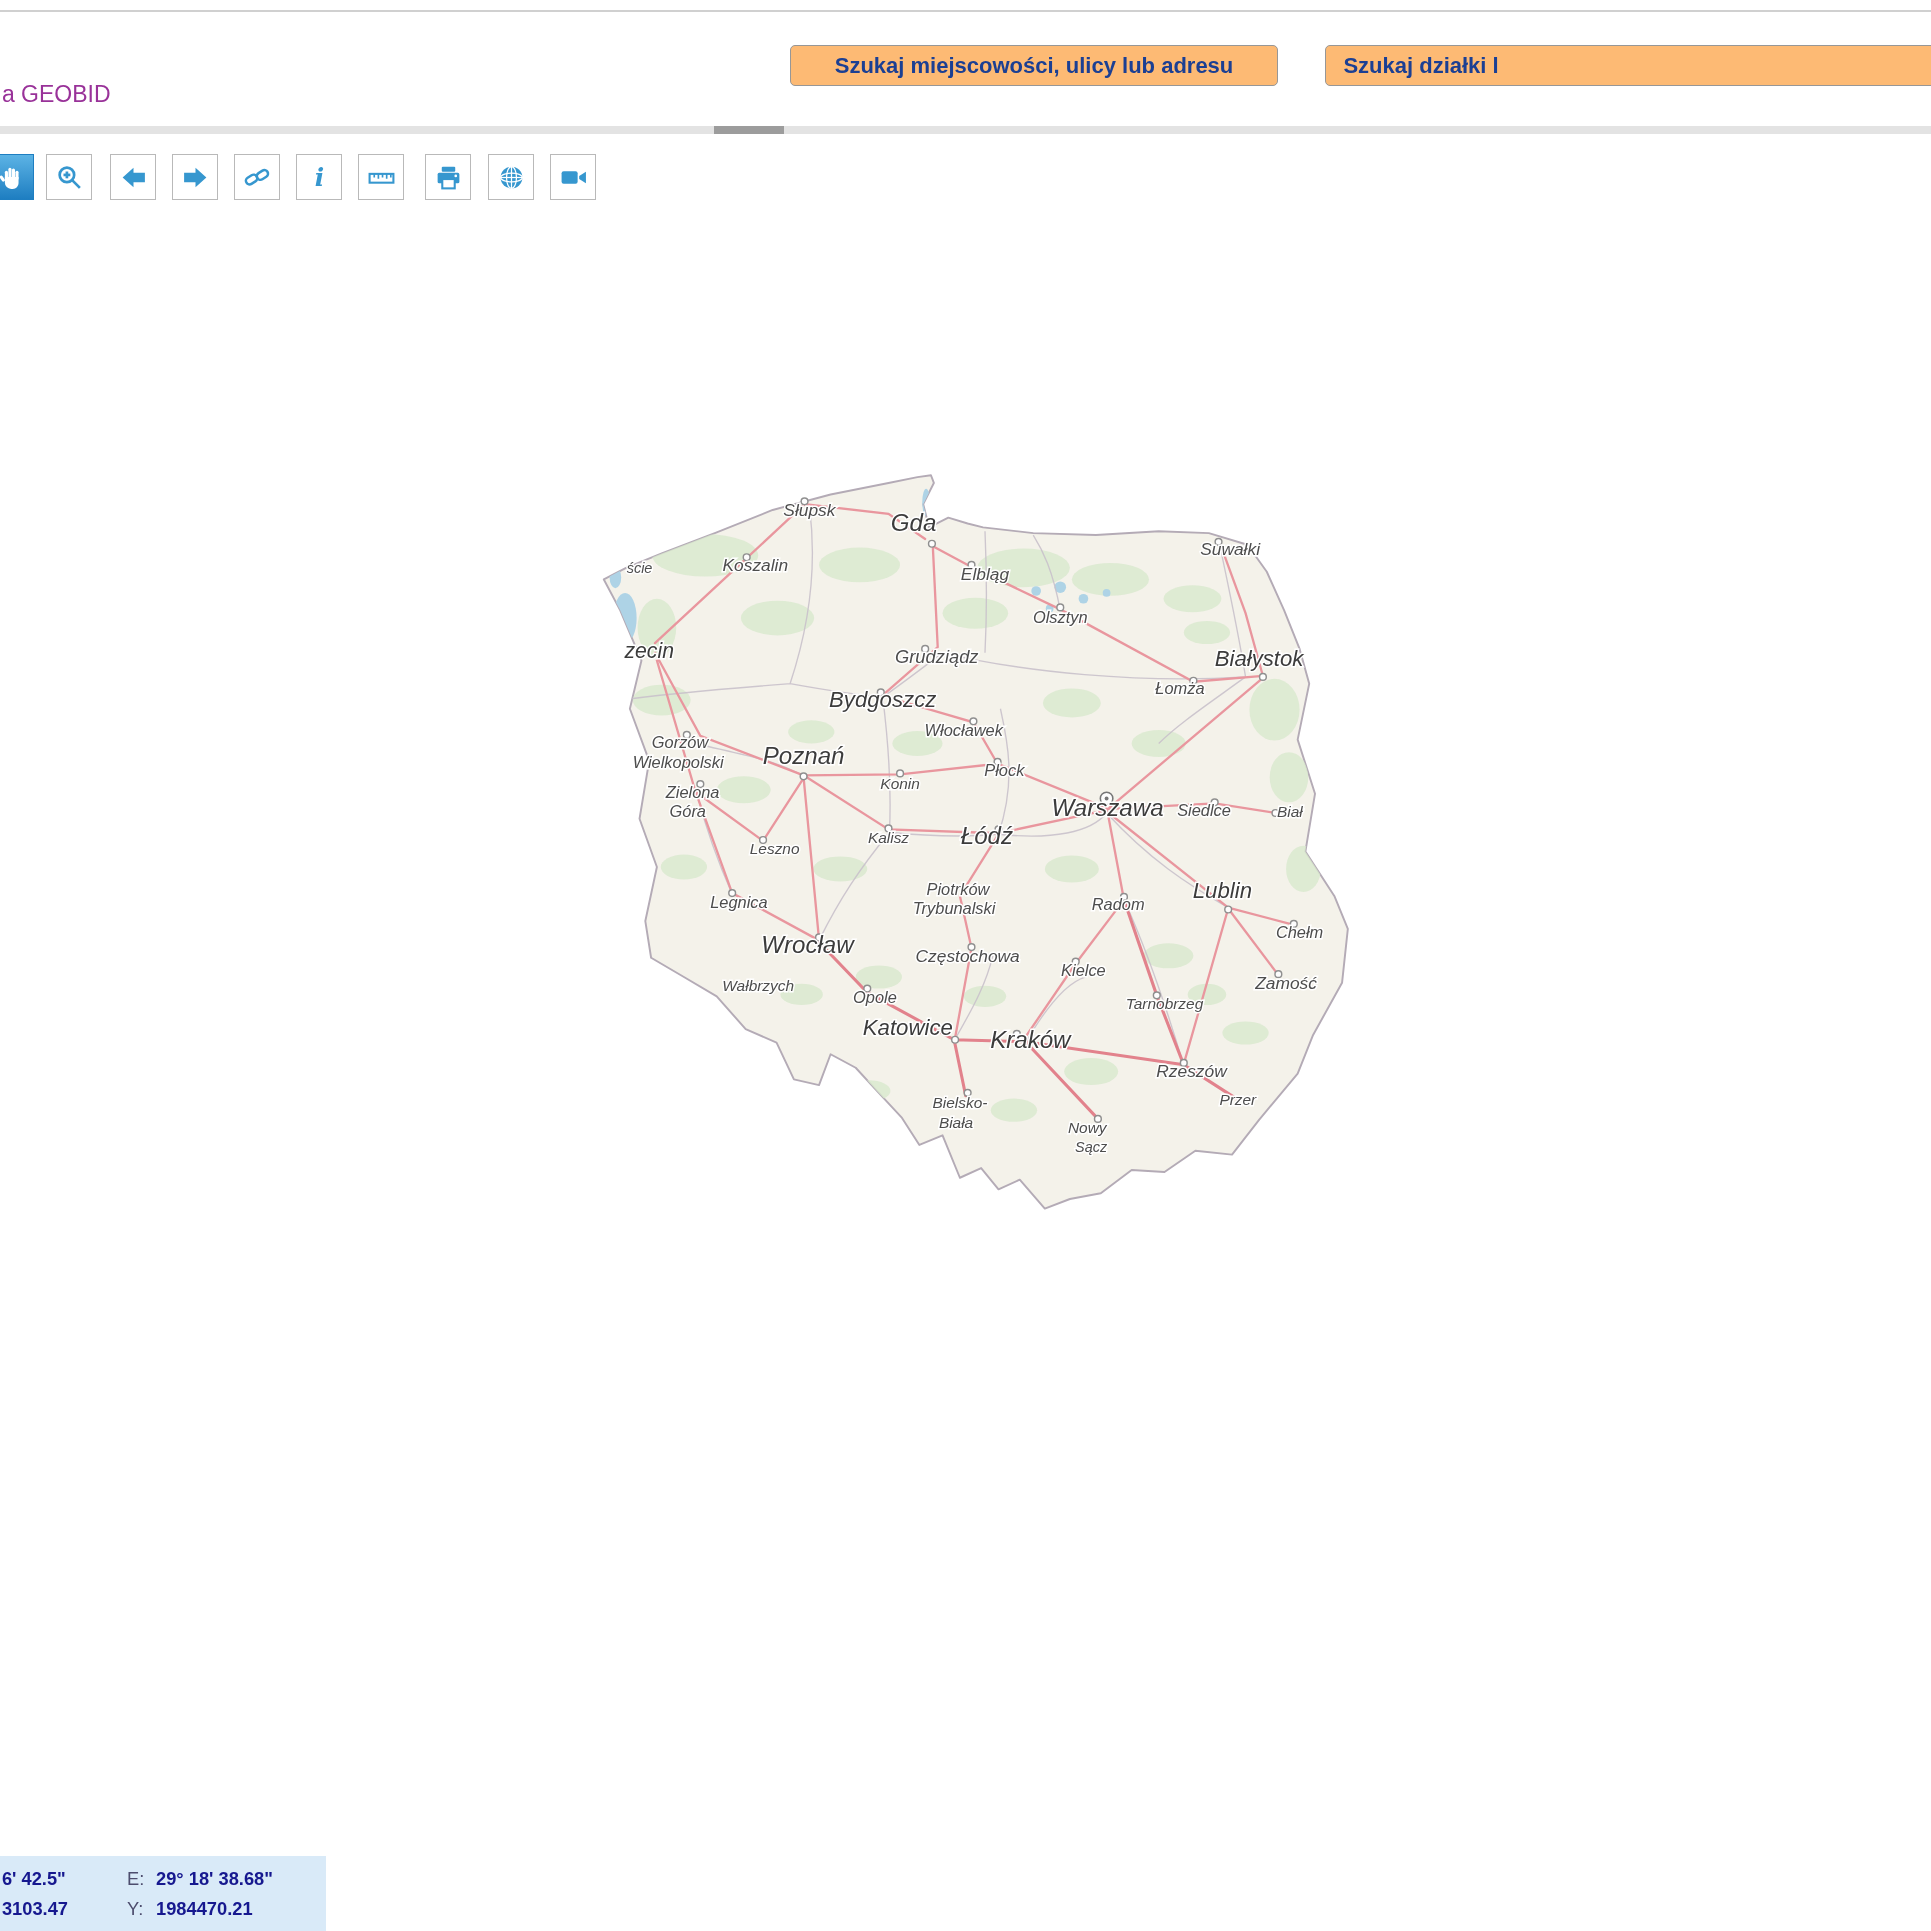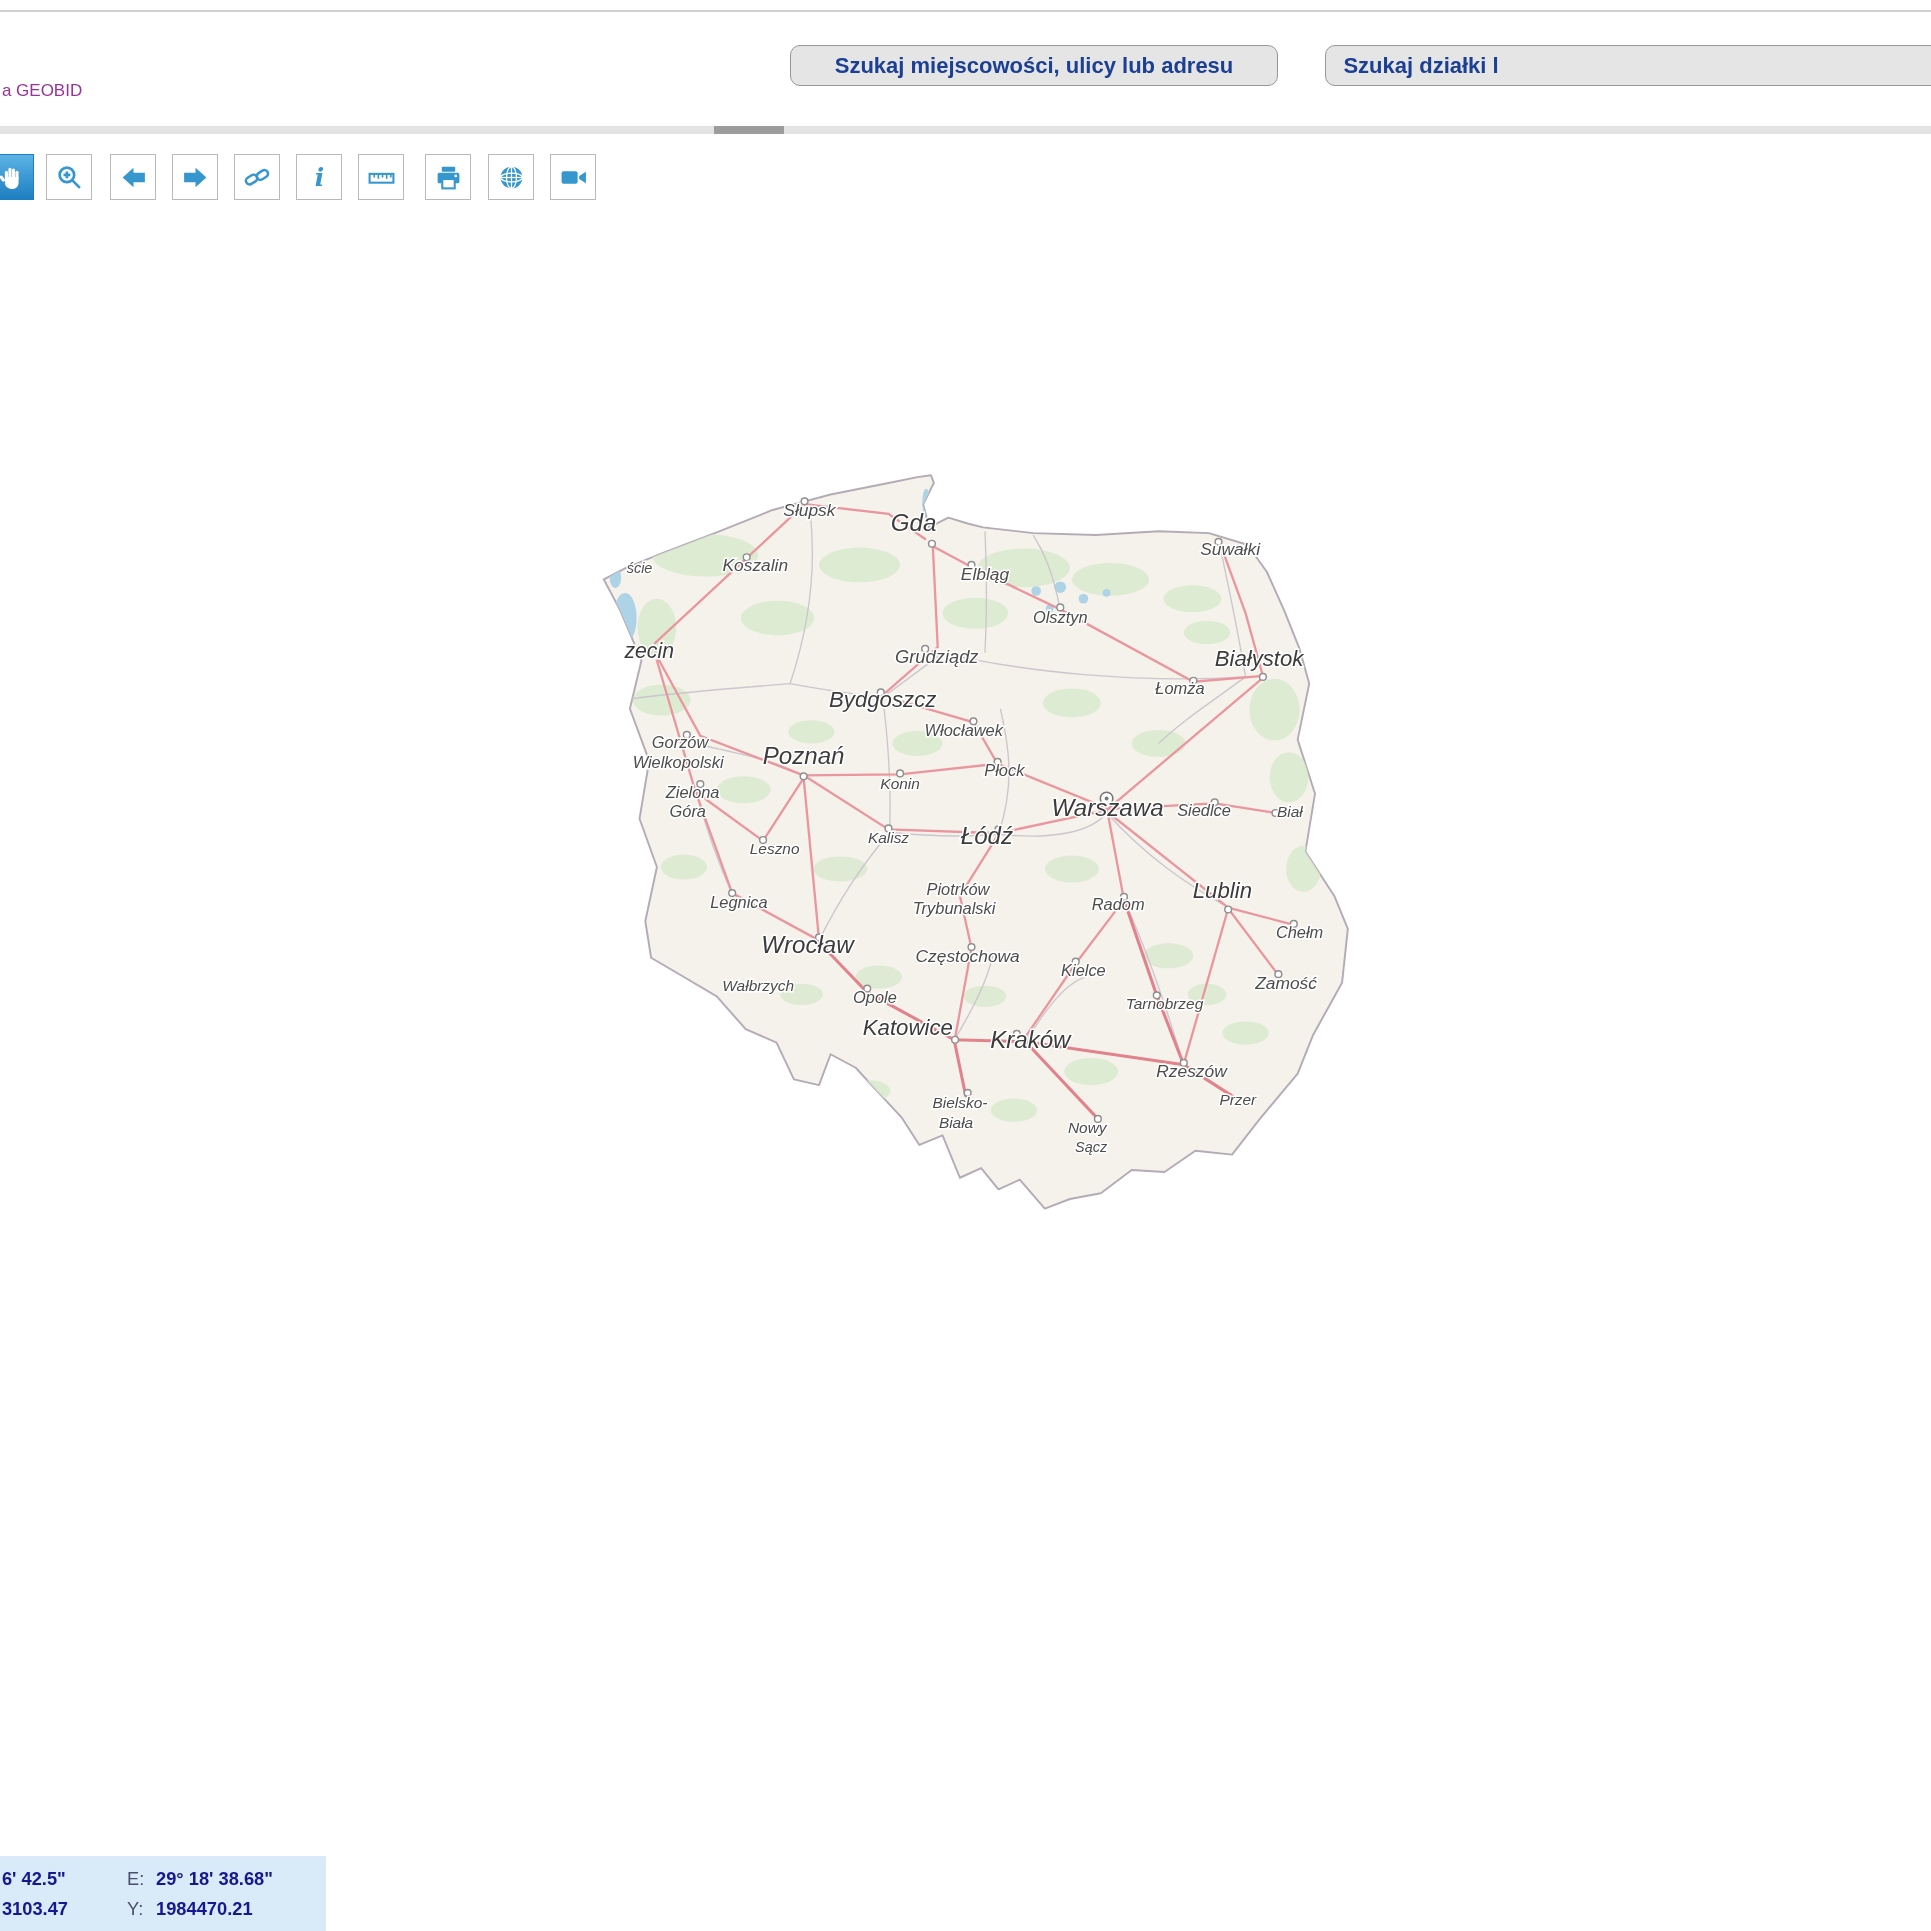--- a/index.html
+++ b/index.html
@@ -1,21 +1,21 @@
 <!DOCTYPE html>
 <html><head>
 <meta charset="utf-8">
 <style>
   html,body{margin:0;padding:0;}
   body{width:1931px;height:1931px;background:#ffffff;overflow:hidden;position:relative;
        font-family:"Liberation Sans",sans-serif;}
   .top-rule{position:absolute;left:0;top:9.7px;width:1931px;height:1.9px;background:#d0d0d0;}
-  .brand{position:absolute;left:1.9px;top:81px;font-size:17px;color:#993299;white-space:nowrap;}
-  .hdr-btn{position:absolute;top:45px;height:41px;background:#e5e5e5;border:1.9px solid #979797;
-           border-radius:10px;font-family:inherit;font-size:22px;font-weight:bold;color:#1b3f93;
+  .brand{position:absolute;left:1.9px;top:81px;font-size:23px;color:#993299;white-space:nowrap;}
+  .hdr-btn{position:absolute;top:45px;height:41px;background:#fdba74;border:1.9px solid #979797;
+           border-radius:5px;font-family:inherit;font-size:22px;font-weight:bold;color:#1b3f93;
            display:flex;align-items:center;justify-content:center;cursor:pointer;white-space:nowrap;box-sizing:border-box;}
   .btn1{left:790px;width:488px;}
   .btn2{left:1325px;width:676px;justify-content:flex-start;padding-left:17.4px;}
   .splitter{position:absolute;left:0;top:126px;width:1931px;height:7.7px;background:#e3e3e3;}
   .thumb{position:absolute;left:714px;top:0;width:70px;height:7.7px;background:#9c9c9c;}
   .toolbar{position:absolute;left:0;top:154px;height:46px;width:676px;}
   .tool{position:absolute;top:0;width:46px;height:46px;box-sizing:border-box;background:#fff;
         border:1px solid #b9b9b9;display:flex;align-items:center;justify-content:center;
         color:#3697cf;cursor:pointer;}
   .tool span{display:flex;align-items:center;justify-content:center;}

